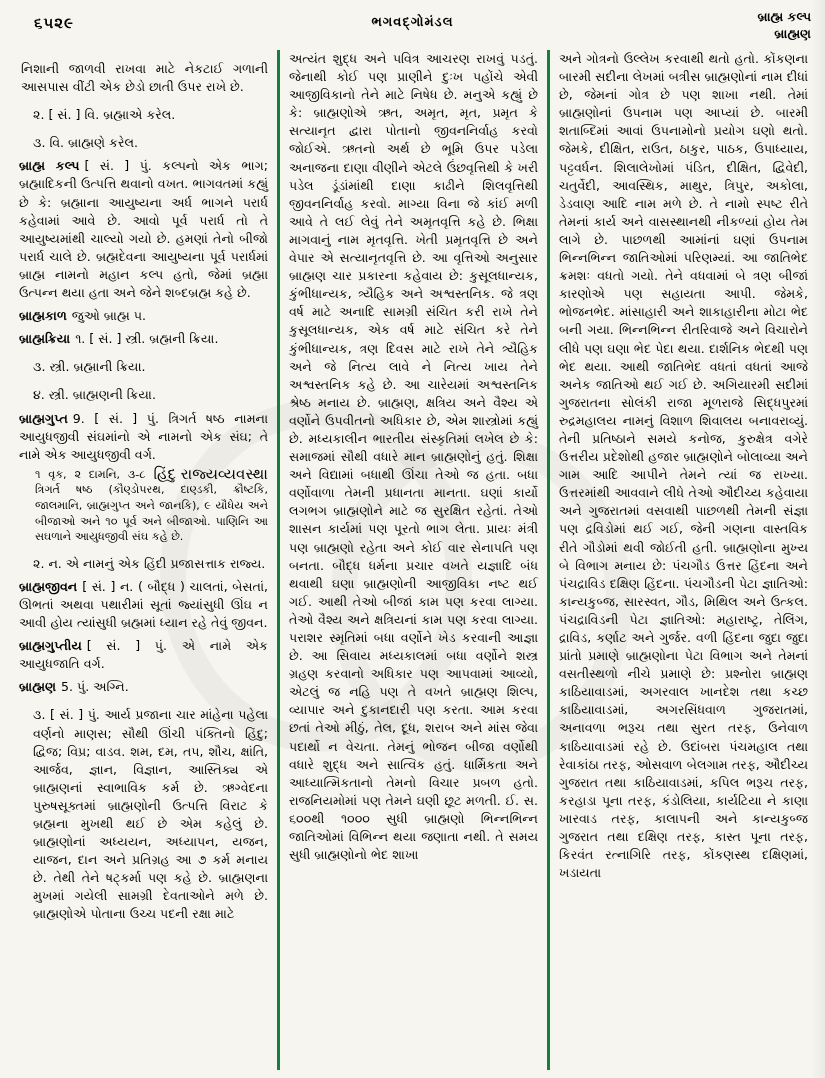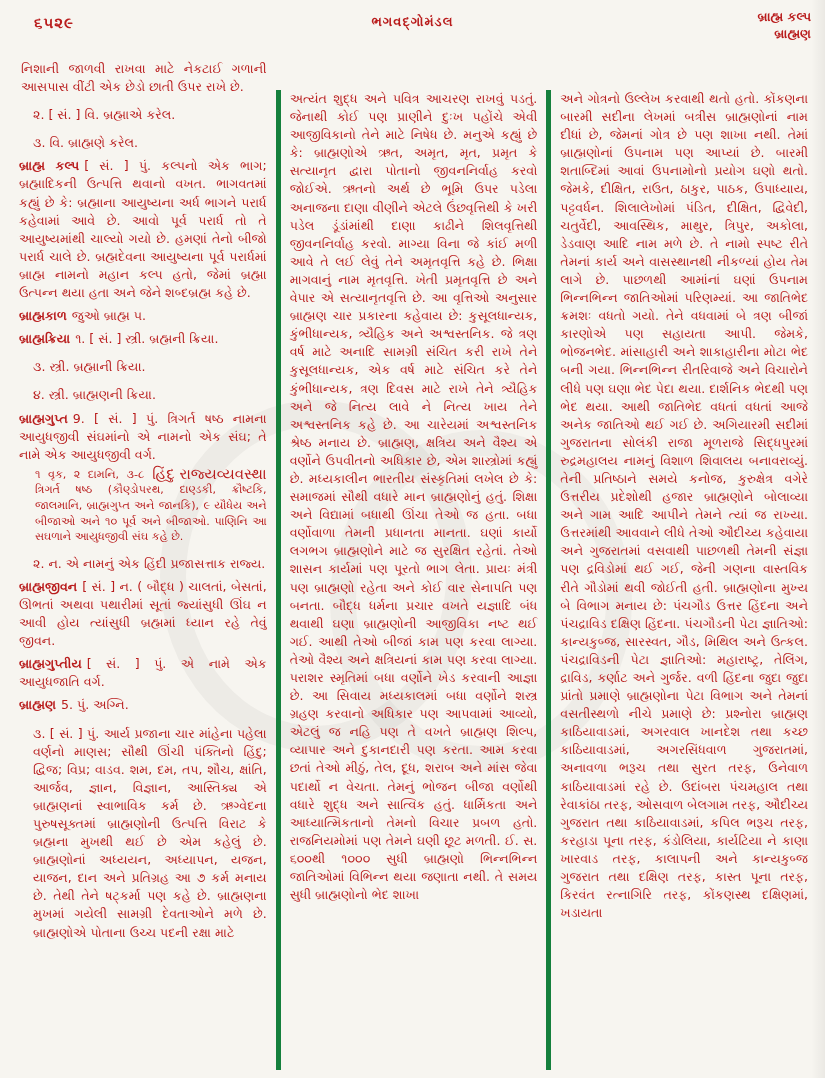--- a/index.html
+++ b/index.html
@@ -1,21 +1,21 @@
 <!DOCTYPE html>
 <html><head>
 <meta charset="utf-8">
 <style>
   html,body{margin:0;padding:0;background:#e9e7e2;}
   .page{
     position:relative;width:825px;height:1078px;margin:0 auto;
     background:#f7f5f0;
     overflow:hidden;
     font-family:"DejaVu Sans",sans-serif;
-    color:#b91c1c;
+    color:#000000;
   }
   .page::after{ 
     content:"";position:absolute;top:0;right:0;width:14px;height:100%;
     background:linear-gradient(to right, rgba(0,0,0,0), rgba(0,0,0,0.05));
     pointer-events:none;
   }
   
   .wm{position:absolute;border-radius:50%;pointer-events:none;}
   .wm1{left:160px;top:400px;width:260px;height:300px;border:26px solid rgba(90,90,90,0.06);}
   .wm2{left:330px;top:430px;width:250px;height:290px;border:26px solid rgba(90,90,90,0.055);}
@@ -26,21 +26,21 @@
   .kw{position:absolute;right:14px;top:2px;text-align:right;font-size:12.5px;font-weight:bold;line-height:17px;}
 
   .columns{
     position:absolute;top:50px;left:10px;right:8px;bottom:8px;
     display:flex;z-index:2;
   }
   .col{
     flex:1 1 0;padding:0 9px;overflow:hidden;
     font-size:12.6px;line-height:18.1px;text-align:justify;
   }
-  .col+.col{border-left:5px solid #15803d;margin-top:40px;}
+  .col+.col{border-left:3px solid #15803d;}
   .col p{margin:10px 0 3px;}
   .cont{padding-left:2px;}
   .entry{margin-top:5px !important;}
   .entry .hw{font-weight:bold;margin-right:5px;}
   .sense{padding-left:14px;}
   .citation{
     font-size:11.2px;line-height:15.6px;padding-left:16px;margin:2px 0 3px !important;
   }
   .citation .src{float:right;font-size:15px;padding-left:8px;}
   .flow{margin:0 !important;}

